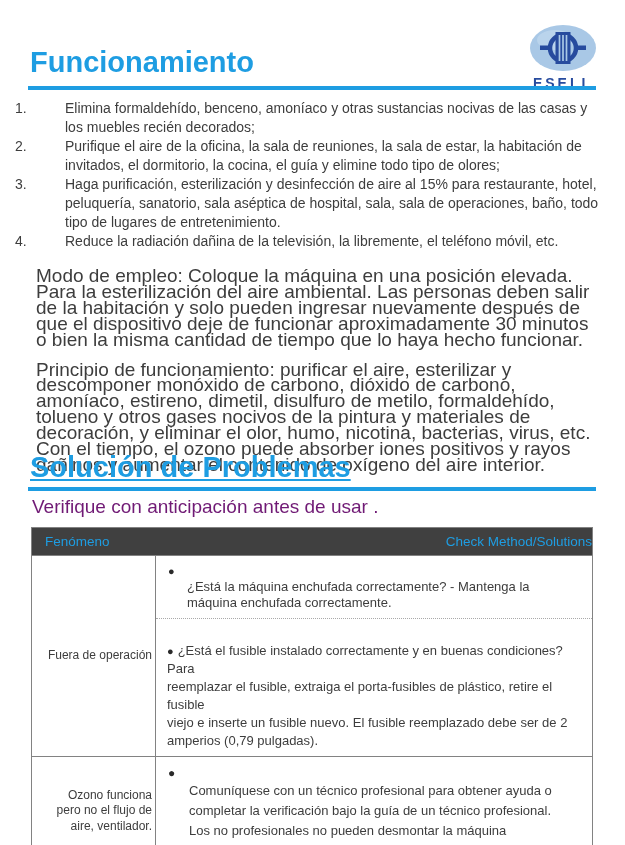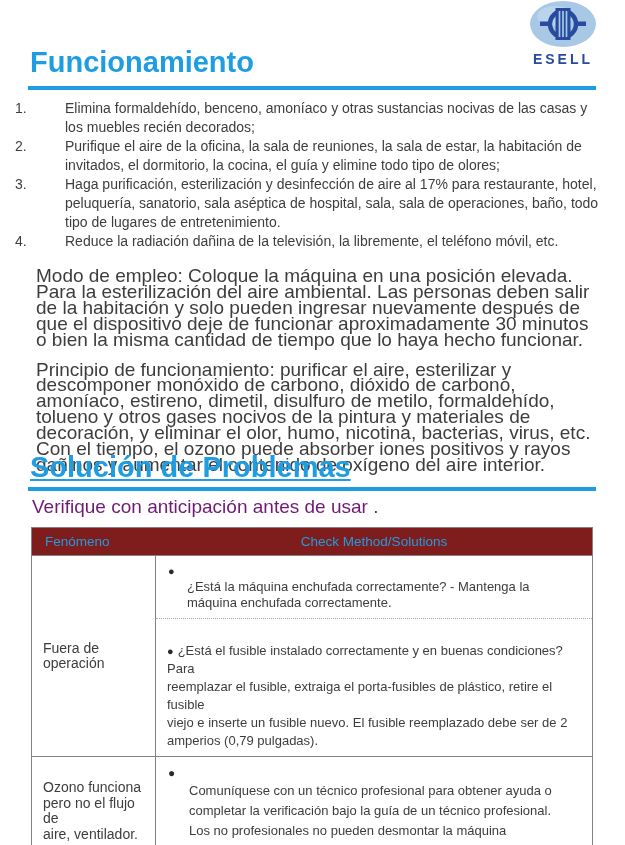--- a/index.html
+++ b/index.html
@@ -7,21 +7,21 @@
   body {
     width:625px; height:845px;
     background:#ffffff;
     font-family:"Liberation Sans", sans-serif;
     color:#3d3d3d;
     position:relative;
     overflow:hidden;
   }
 
   
-  .logo { position:absolute; top:0; right:14px; width:96px; text-align:center; }
+  .logo { position:absolute; top:24px; right:14px; width:96px; text-align:center; }
   .logo svg { display:block; margin:0 auto; }
   .logo-text {
     color:#274b9e; font-weight:bold; font-size:14px; letter-spacing:3px;
     margin-top:1px;
   }
 
   
   .section-title {
     position:absolute; left:30px;
     color:#1e9de2; font-size:29px; font-weight:bold;
@@ -53,31 +53,32 @@
   }
   .para { margin:0 0 14px 0; }
 
   
   .tbl {
     position:absolute; top:527px; left:31px; width:562px;
     border-collapse:collapse;
     font-size:13px;
   }
   .tbl th, .tbl td { border:1.6px solid #828282; }
-  .tbl thead th { background:#7f1d1d; padding:0; height:27px;margin-top:21px; }
+  .tbl thead th { background:#404040; padding:0; height:27px;margin-top:21px; }
   .hdr-flex { display:flex; align-items:center; height:27px;
     color:#1e9de2; font-weight:normal; font-size:13.5px; }
   .hdr-ph { flex:0 0 124px; text-align:left; padding-left:13px; }
-  .hdr-sol { flex:1; text-align:center; }
+  .hdr-sol { flex:1; text-align:right; }
 
   .ph-cell {
     width:124px; vertical-align:middle;
     padding:4px 3px 4px 11px;
-    font-size:14px; line-height:15.5px;
+    font-size:12px; line-height:15.5px;
     white-space:pre-line;
+    text-align:right;
   }
   .sol-cell { padding:0; vertical-align:middle; }
 
   .sol-item {
     position:relative;
     padding:7px 8px 7px 31px;
     line-height:16px;
     white-space:pre-line;
   }
   .sol-item .bullet {
@@ -115,21 +116,21 @@
   <div class="feat">
     <span class="feat-num">1.</span>
     <span class="feat-text">Elimina formaldehído, benceno, amoníaco y otras sustancias nocivas de las casas y los muebles recién decorados;</span>
   </div>
   <div class="feat">
     <span class="feat-num">2.</span>
     <span class="feat-text">Purifique el aire de la oficina, la sala de reuniones, la sala de estar, la habitación de invitados, el dormitorio, la cocina, el guía y elimine todo tipo de olores;</span>
   </div>
   <div class="feat">
     <span class="feat-num">3.</span>
-    <span class="feat-text">Haga purificación, esterilización y desinfección de aire al 17% para restaurante, hotel, peluquería, sanatorio, sala aséptica de hospital, sala, sala de operaciones, baño, todo tipo de lugares de entretenimiento.</span>
+    <span class="feat-text">Haga purificación, esterilización y desinfección de aire al 15% para restaurante, hotel, peluquería, sanatorio, sala aséptica de hospital, sala, sala de operaciones, baño, todo tipo de lugares de entretenimiento.</span>
   </div>
   <div class="feat">
     <span class="feat-num">4.</span>
     <span class="feat-text">Reduce la radiación dañina de la televisión, la libremente, el teléfono móvil, etc.</span>
   </div>
 </div>
 
 <div class="paras">
   <p class="para">Modo de empleo: Coloque la máquina en una posición elevada. Para la esterilización del aire ambiental. Las personas deben salir de la habitación y solo pueden ingresar nuevamente después de que el dispositivo deje de funcionar aproximadamente 30 minutos o bien la misma cantidad de tiempo que lo haya hecho funcionar.</p>
   <p class="para">Principio de funcionamiento: purificar el aire, esterilizar y descomponer monóxido de carbono, dióxido de carbono, amoníaco, estireno, dimetil, disulfuro de metilo, formaldehído, tolueno y otros gases nocivos de la pintura y materiales de decoración, y eliminar el olor, humo, nicotina, bacterias, virus, etc. Con el tiempo, el ozono puede absorber iones positivos y rayos dañinos y aumentar el contenido de oxígeno del aire interior.</p>

